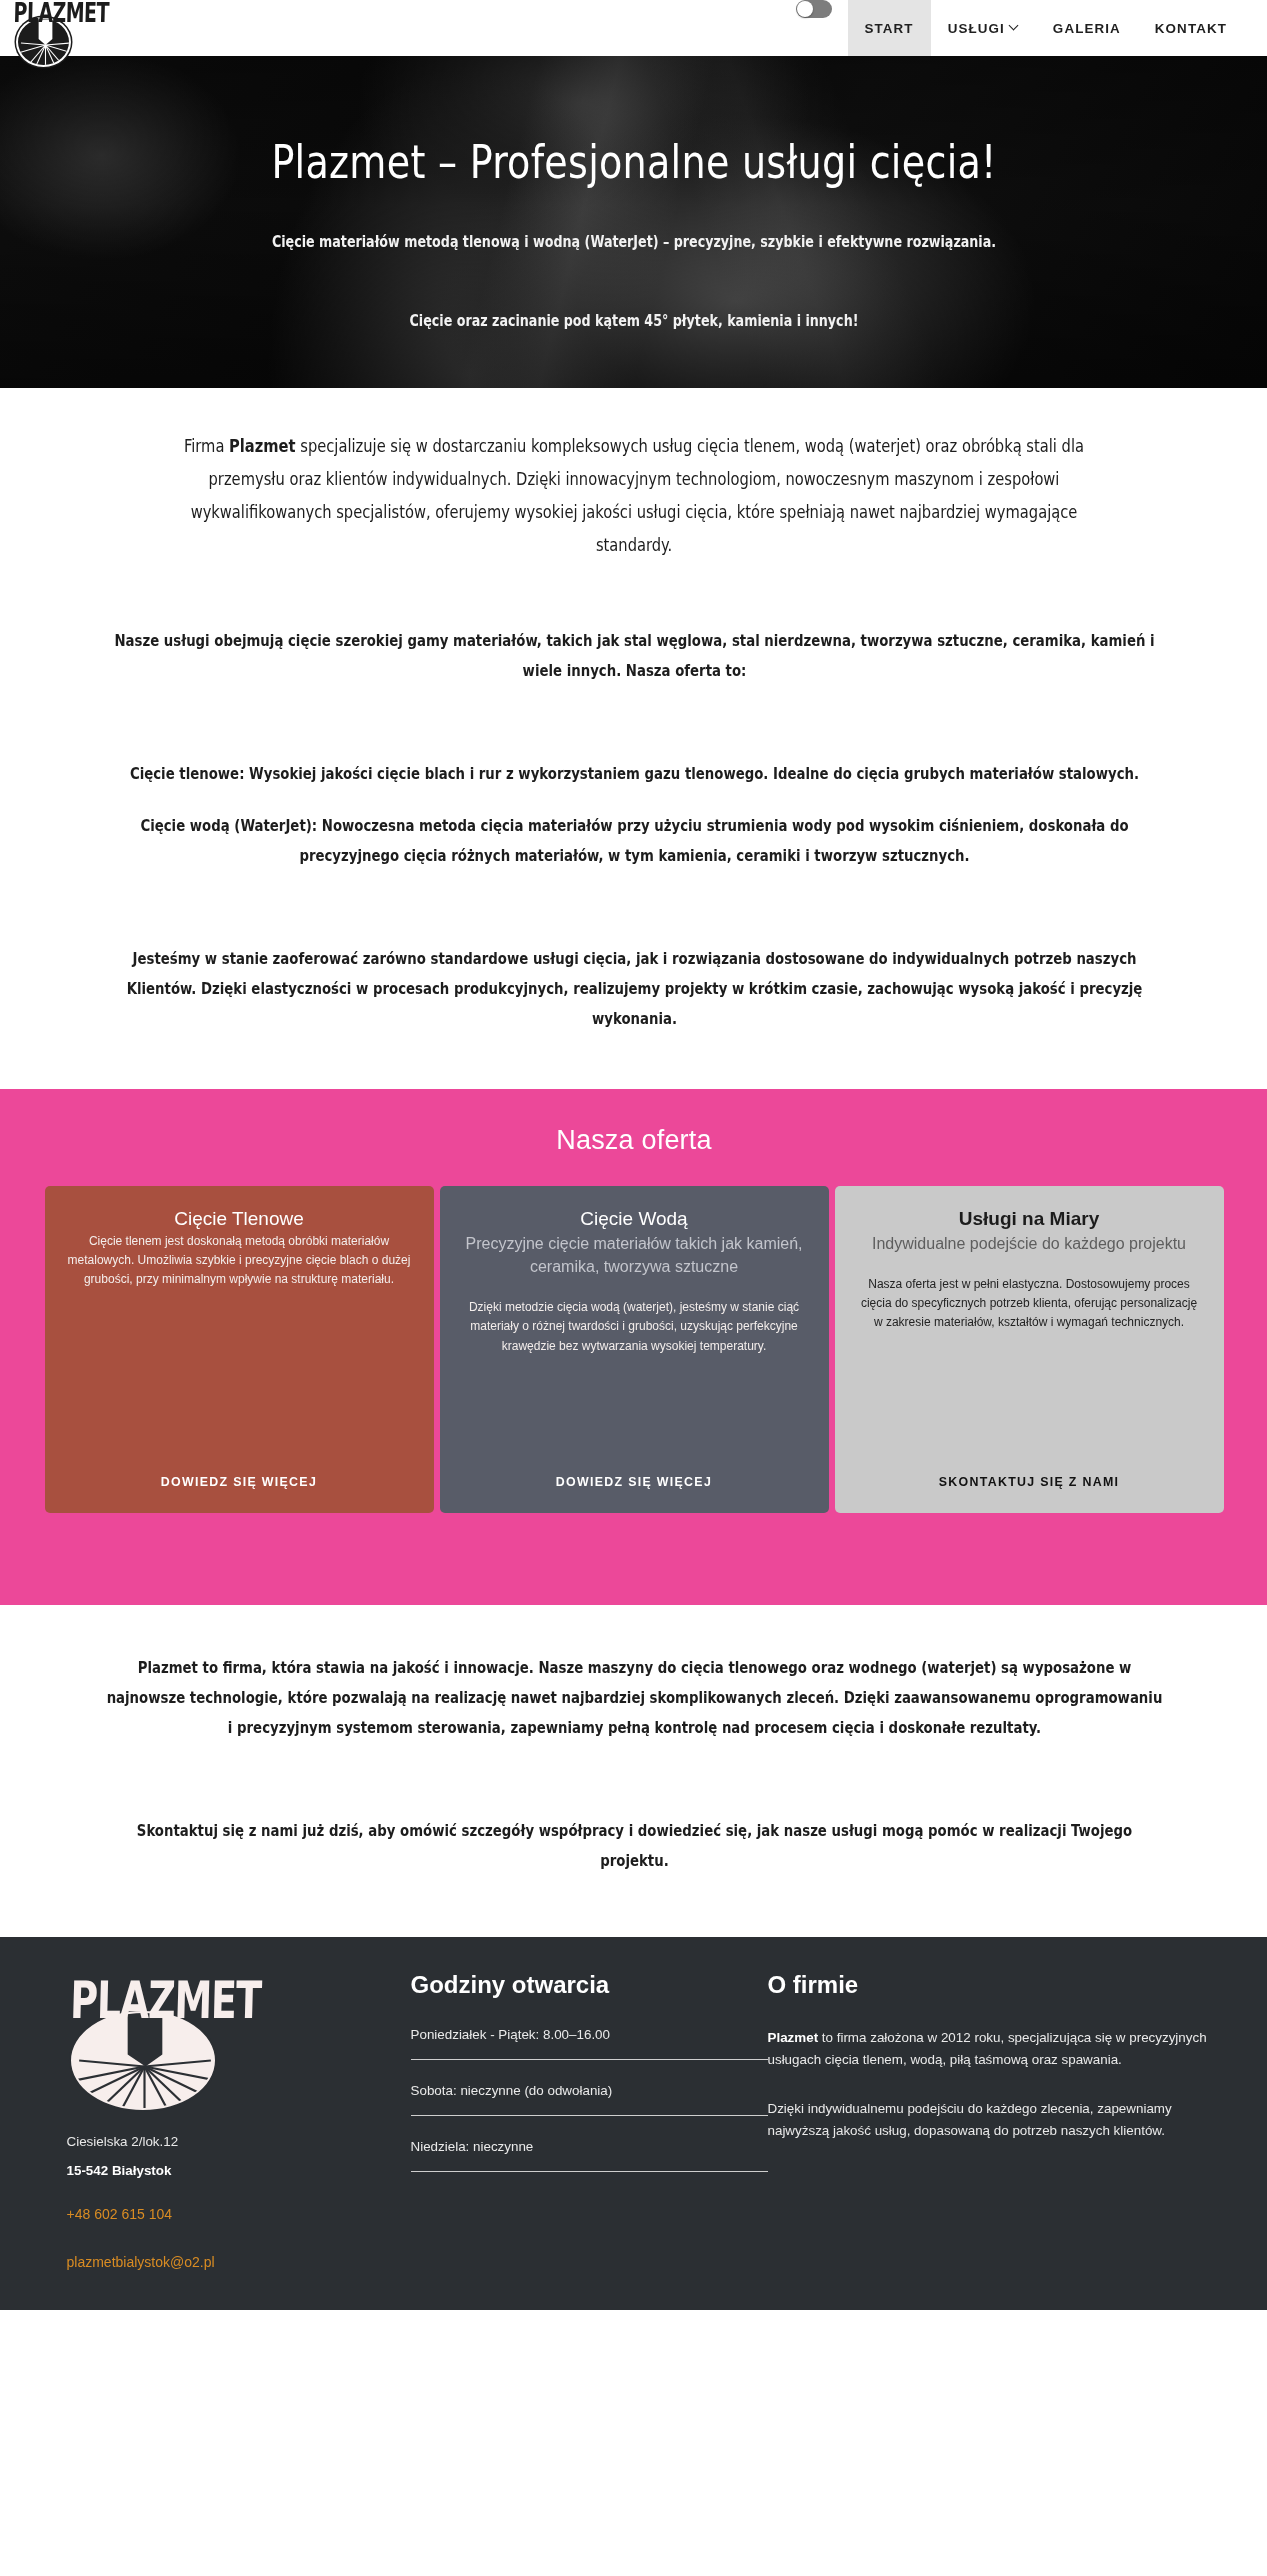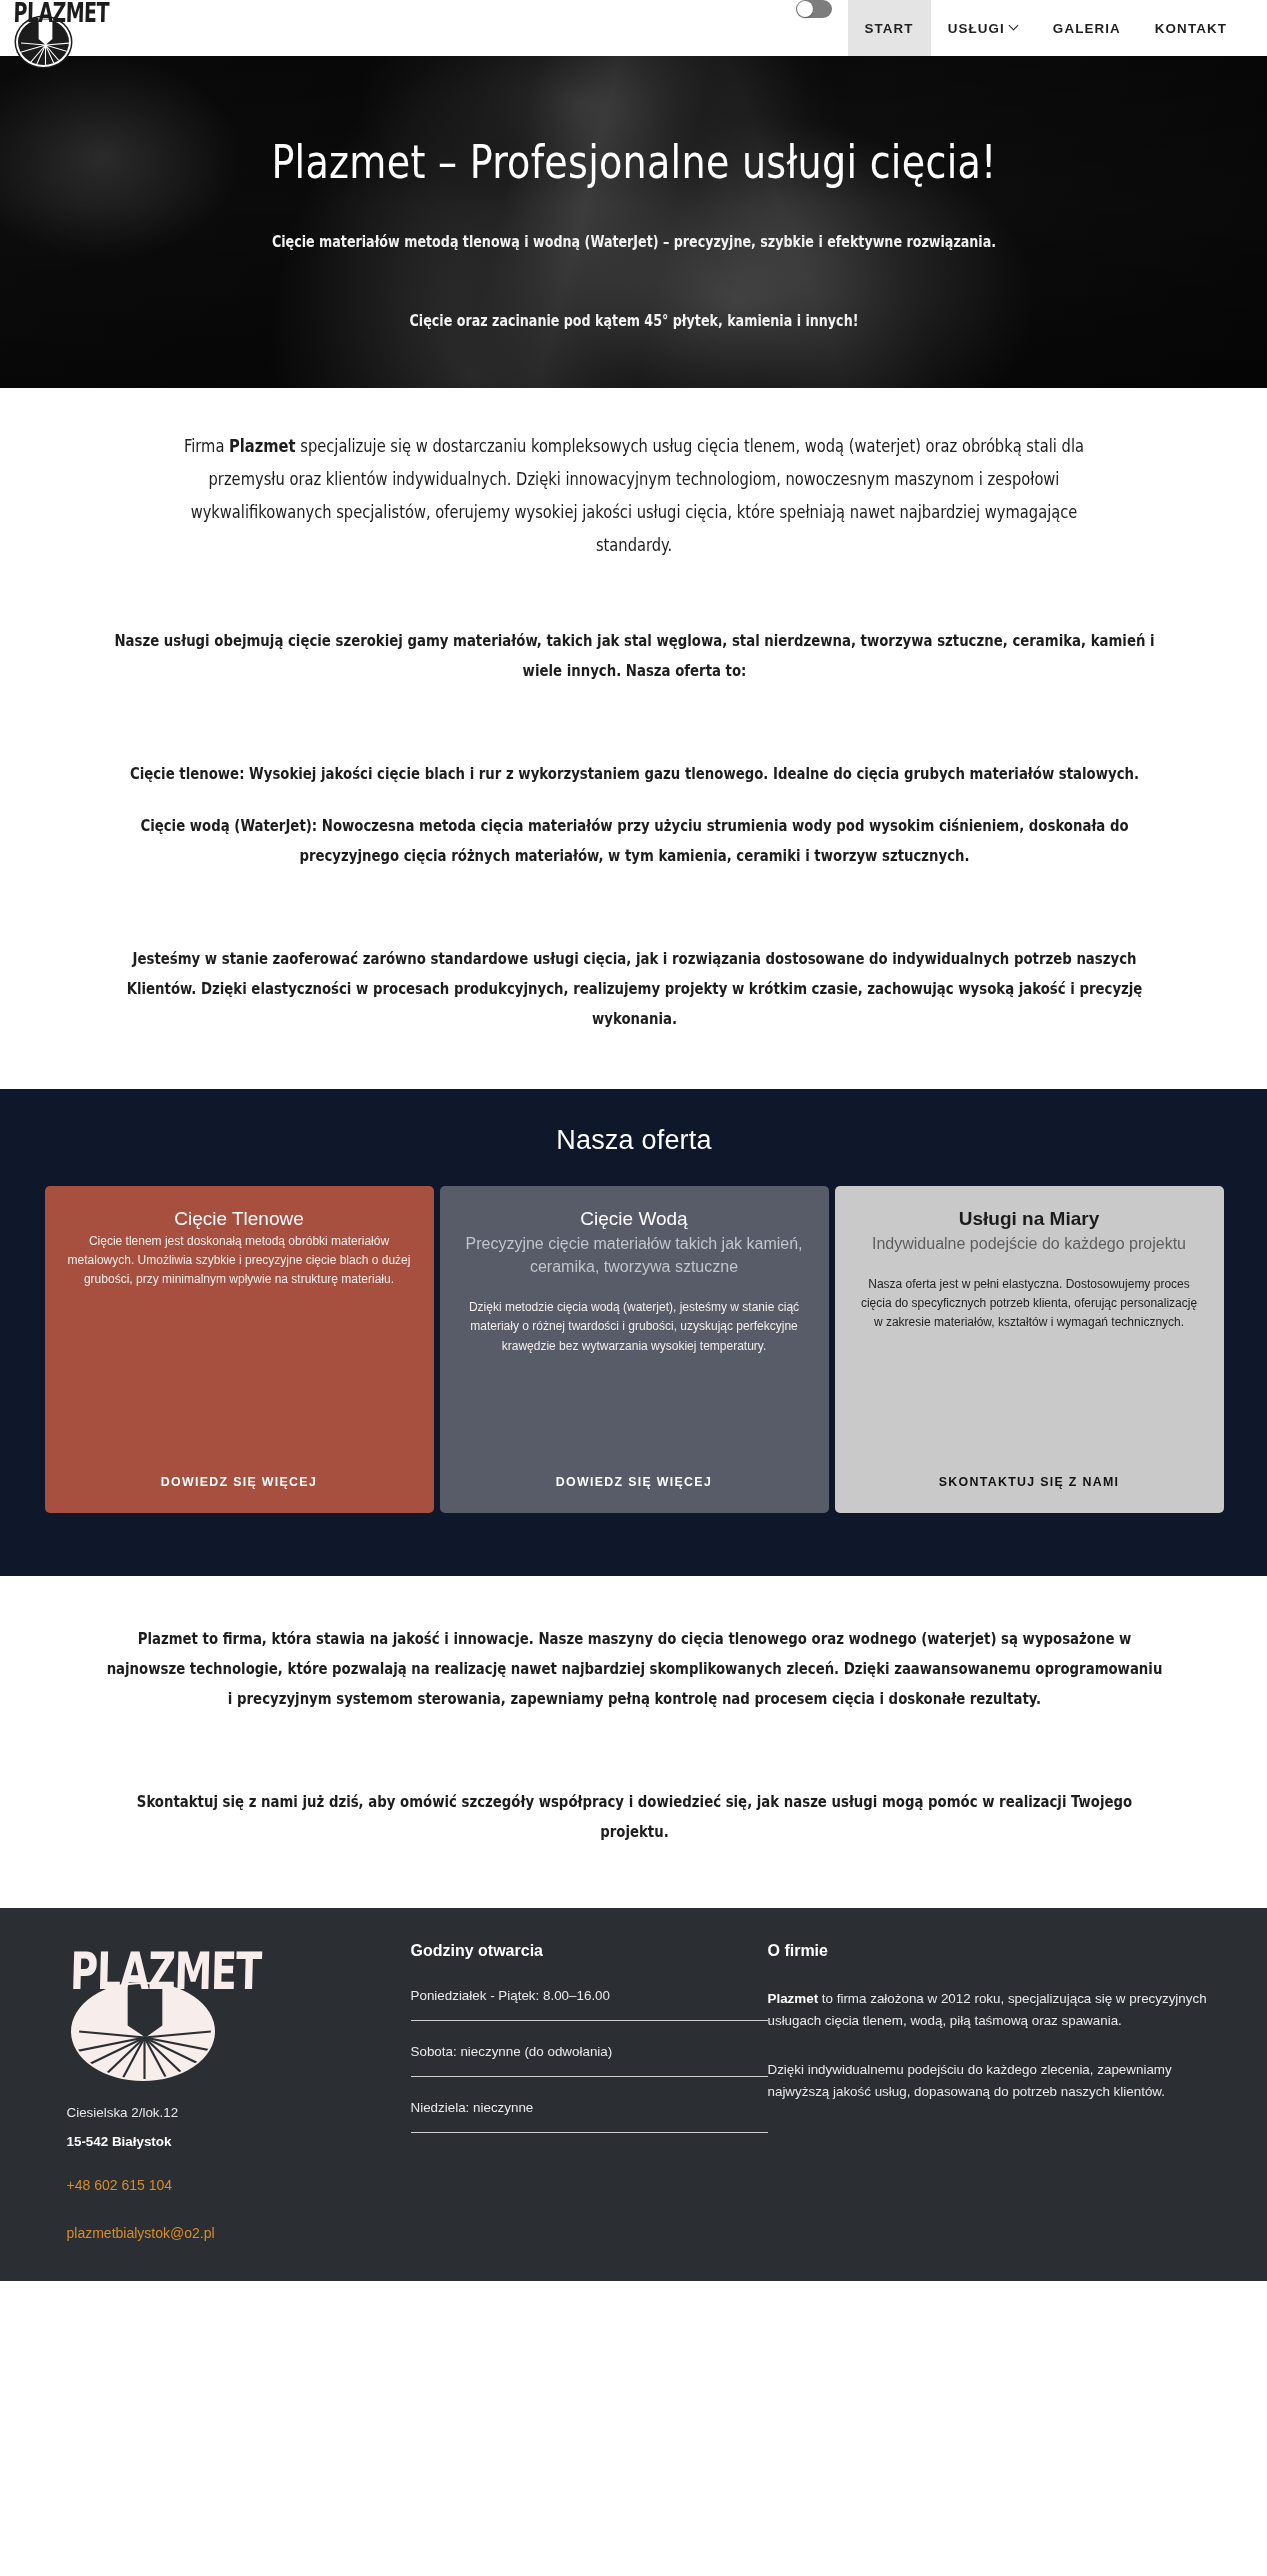--- a/index.html
+++ b/index.html
@@ -133,21 +133,21 @@
     transform:scaleX(.96);
   }
   .para b{ font-weight:bold; }
   .para.lead{ width:990px; margin:0 auto; }
   .para.small{ font-size:15.4px; font-weight:bold; }
   .gap-b{ height:63px; }
   .gap-c{ height:22px; }
   .gap-d{ height:73px; }
 
   
-  .offer{ background:#0f172a; padding:36px 0 63px; }
+  .offer{ background:#ec4899; padding:36px 0 92px; }
   .offer-title{
     text-align:center; color:#fff;
     font-size:27px; font-weight:normal;
     letter-spacing:0.2px;
     margin-bottom:30px;
   }
   .cards{
     width:1179px; margin:0 auto;
     display:grid; grid-template-columns:repeat(3,1fr); gap:6px;
   }
@@ -207,21 +207,21 @@
   }
   .f-logo-oval svg{ position:absolute; top:0; left:0; }
   .f-addr{ margin:14px 0 0 22px; font-size:13.4px; color:#e8e8e8; }
   .f-city{ margin:14px 0 0 22px; font-size:13.4px; font-weight:bold; color:#ffffff; }
   .f-link{
     display:block; margin:28px 0 0 22px;
     font-size:14px; color:#d98c23; text-decoration:none;
   }
   .f-mail{ margin-top:32px; }
 
-  .f-head{ font-size:16px; font-weight:bold; color:#ffffff; margin-bottom:28px; }
+  .f-head{ font-size:24px; font-weight:bold; color:#ffffff; margin-bottom:28px; }
   .hours-item{ font-size:13.4px; color:#eaeaea; padding-bottom:17px; }
   .hours-rule{ height:1px; background:#cfcfcf; margin-bottom:23px; }
 
   .about-p{ font-size:13.4px; line-height:1.62; color:#eaeaea; }
   .about-p + .about-p{ margin-top:28px; }
   .about-p b{ color:#ffffff; font-weight:bold; }
 </style>
 </head>
 <body>
 

